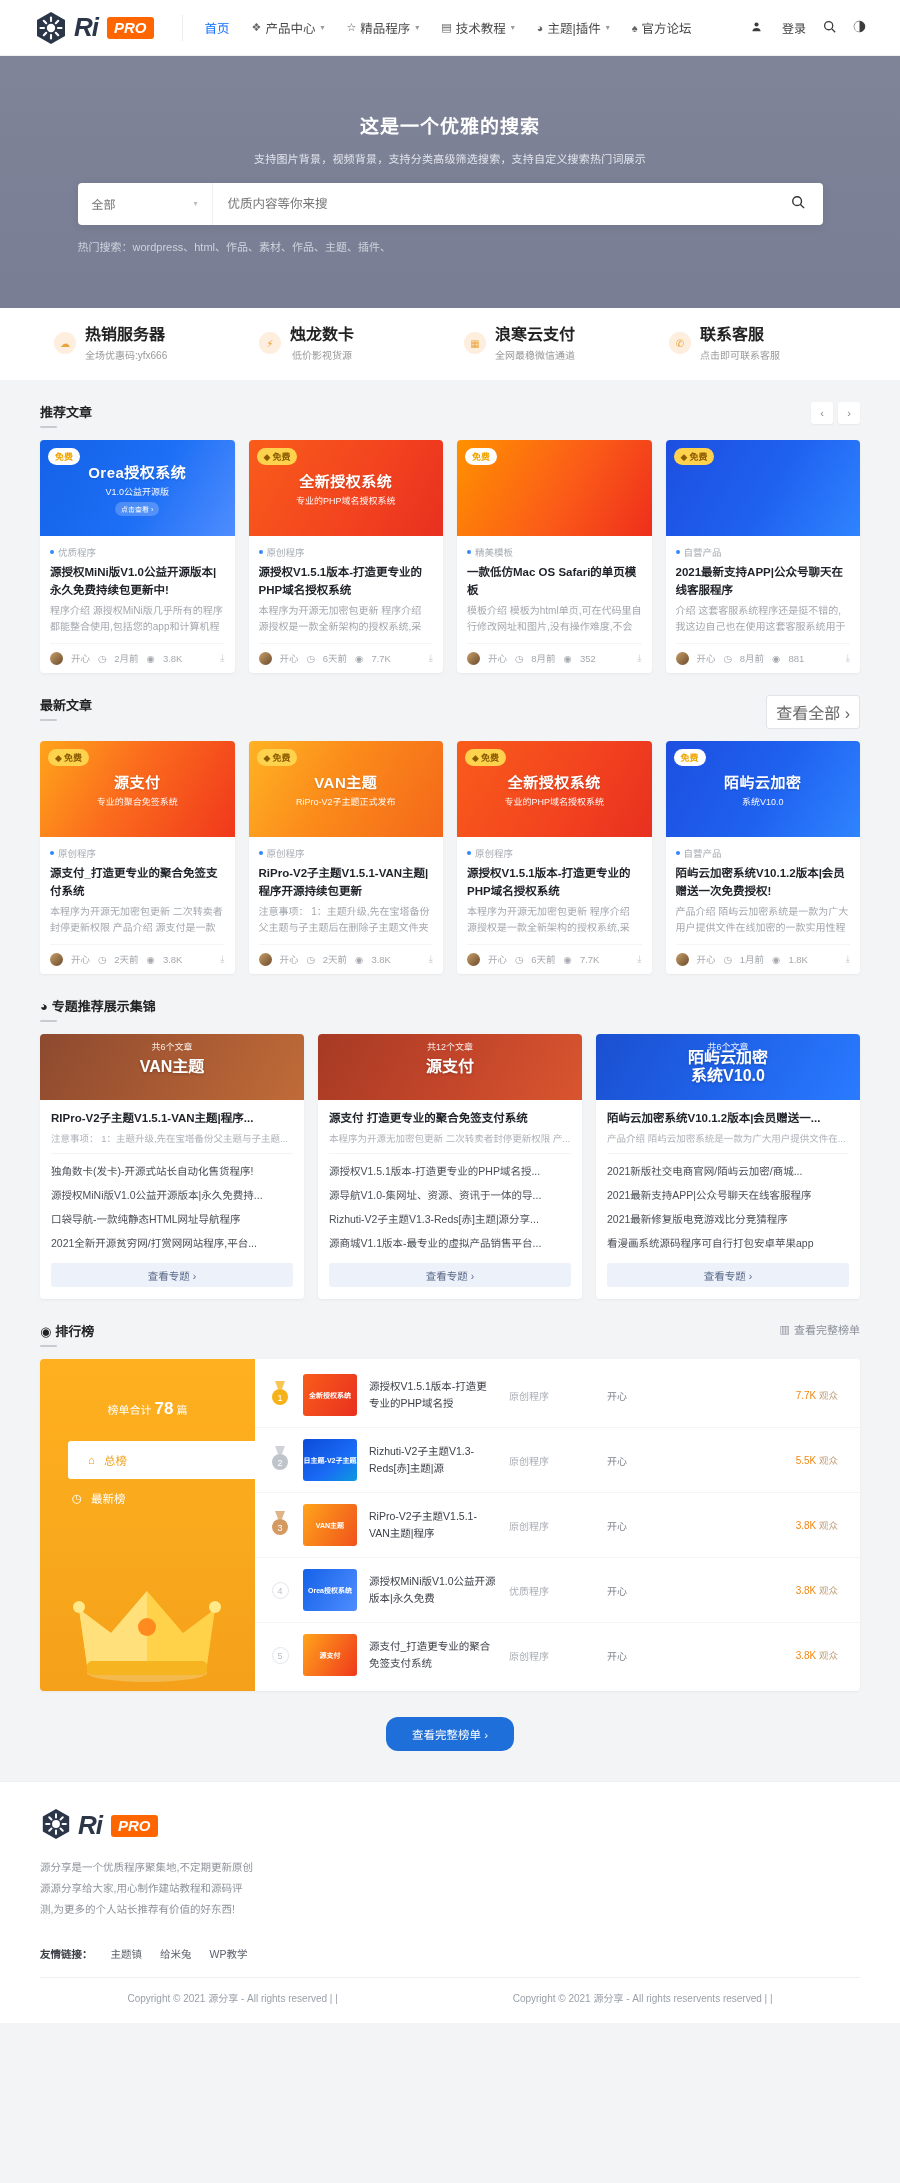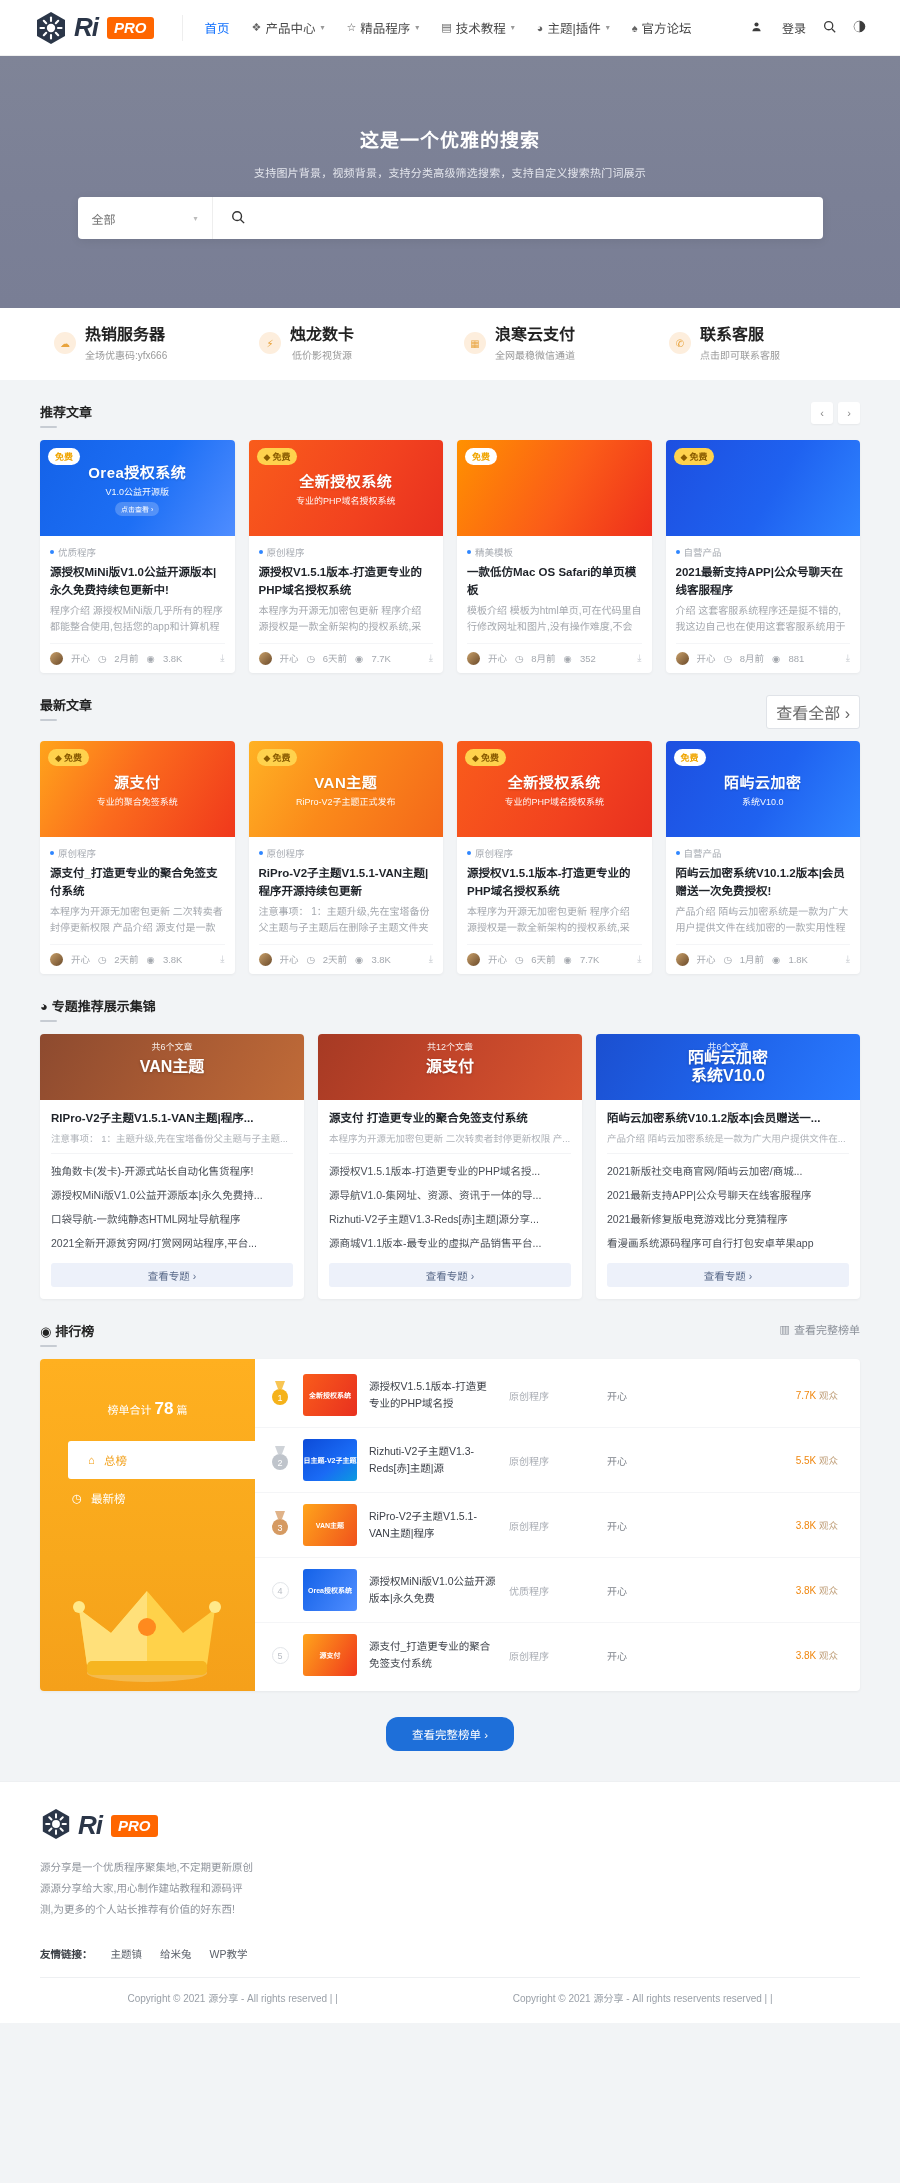--- a/index.html
+++ b/index.html
@@ -237,30 +237,34 @@
 
 <section class="hero">
   <h1>这是一个优雅的搜索</h1>
   <p>支持图片背景，视频背景，支持分类高级筛选搜索，支持自定义搜索热门词展示</p>
 
   <div class="searchbox">
     <div class="search-select">
       <span>全部</span>
       <span style="font-size:8px;color:#bbb;">▾</span>
     </div>
+    <input class="search-input" placeholder="优质内容等你来搜" style="">
     <div class="search-btn">
       <span>
         <svg width="14" height="14" viewBox="0 0 16 16">
             <circle cx="7" cy="7" r="5" stroke="#333" stroke-width="1.6" fill="none"></circle>
             <line x1="10.8" y1="10.8" x2="15" y2="15" stroke="#333" stroke-width="1.6"></line>
           </svg>
       </span>
     </div>
   </div>
 
+  <div class="hot-row">
+    <span>热门搜索：</span><span>wordpress、html、作品、素材、作品、主题、插件、</span>
+  </div>
 </section>
 
 <section class="featurebar">
   <div class="feature-inner">
     <div class="feature">
       <span class="fic">☁</span>
       <div>
         <div class="ftitle">热销服务器</div>
         <div class="fsub">全场优惠码:yfx666</div>
       </div>

